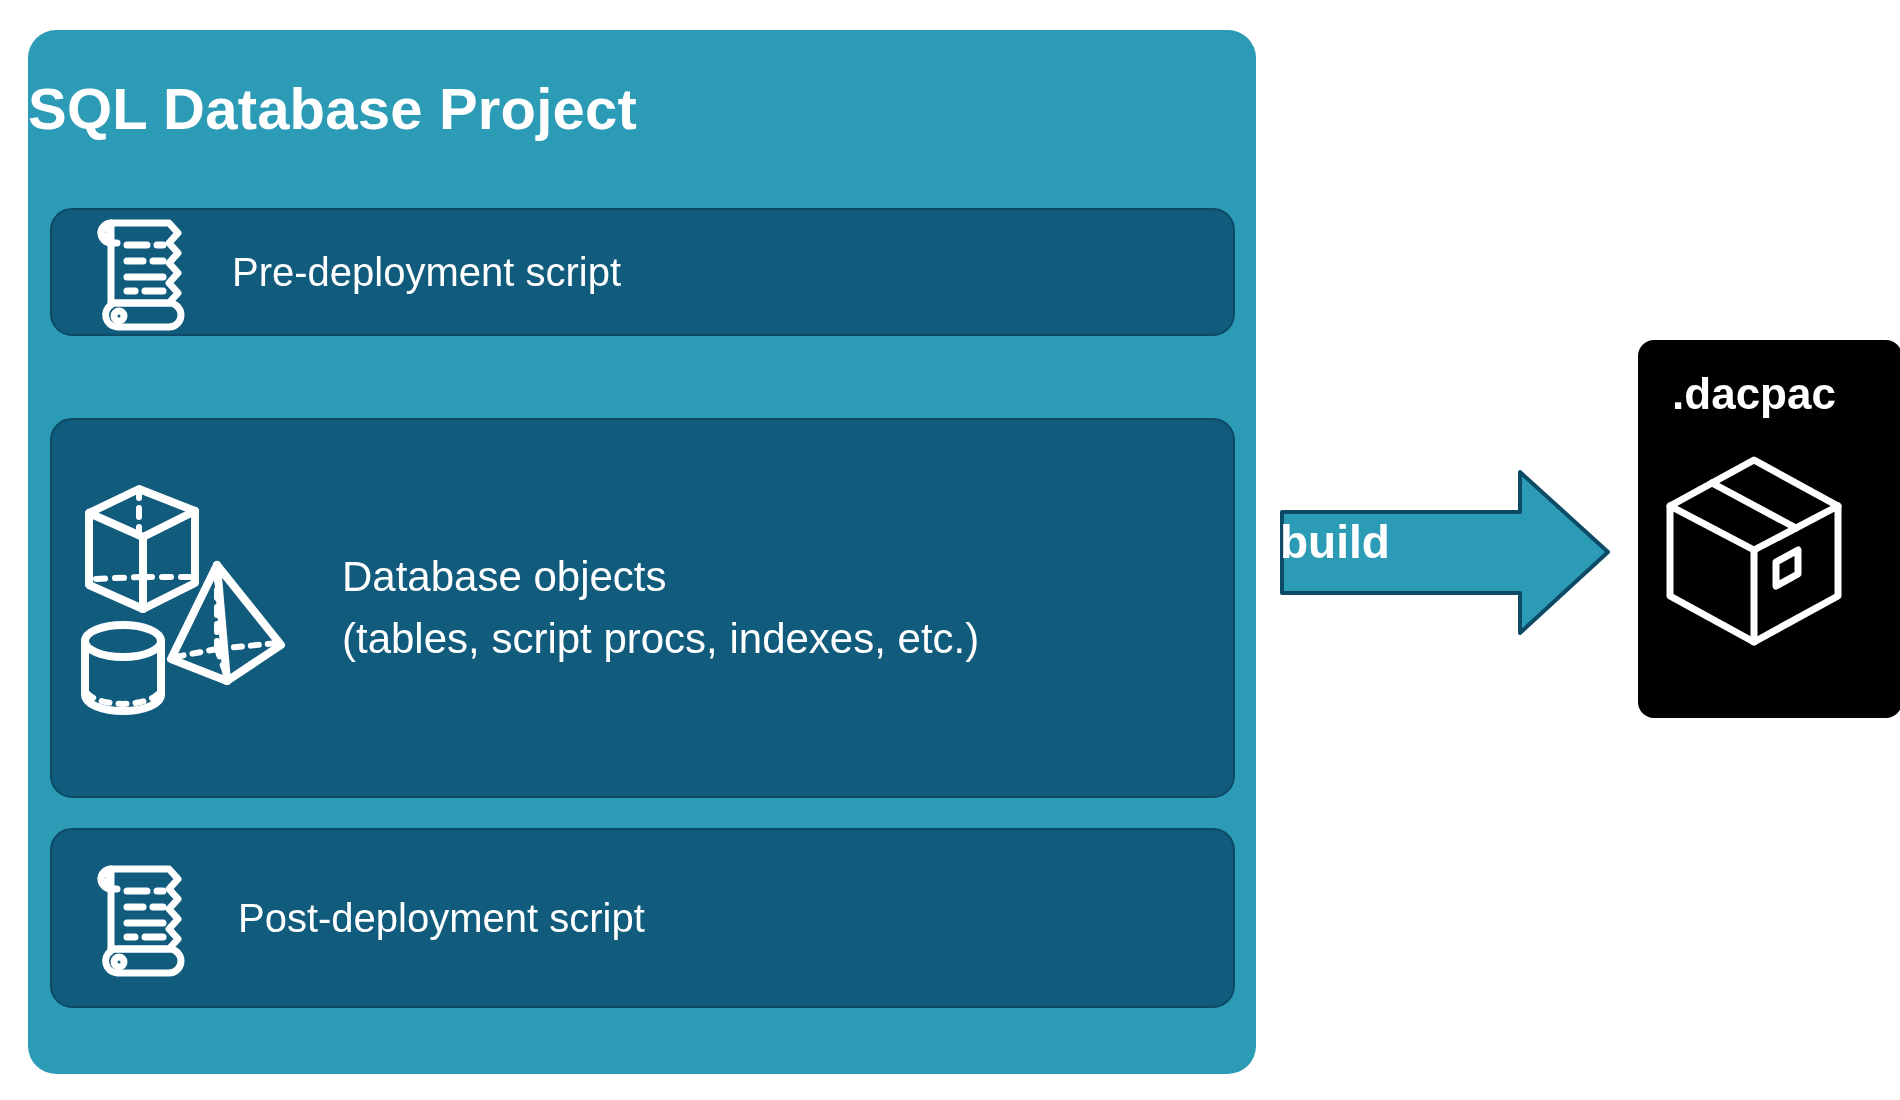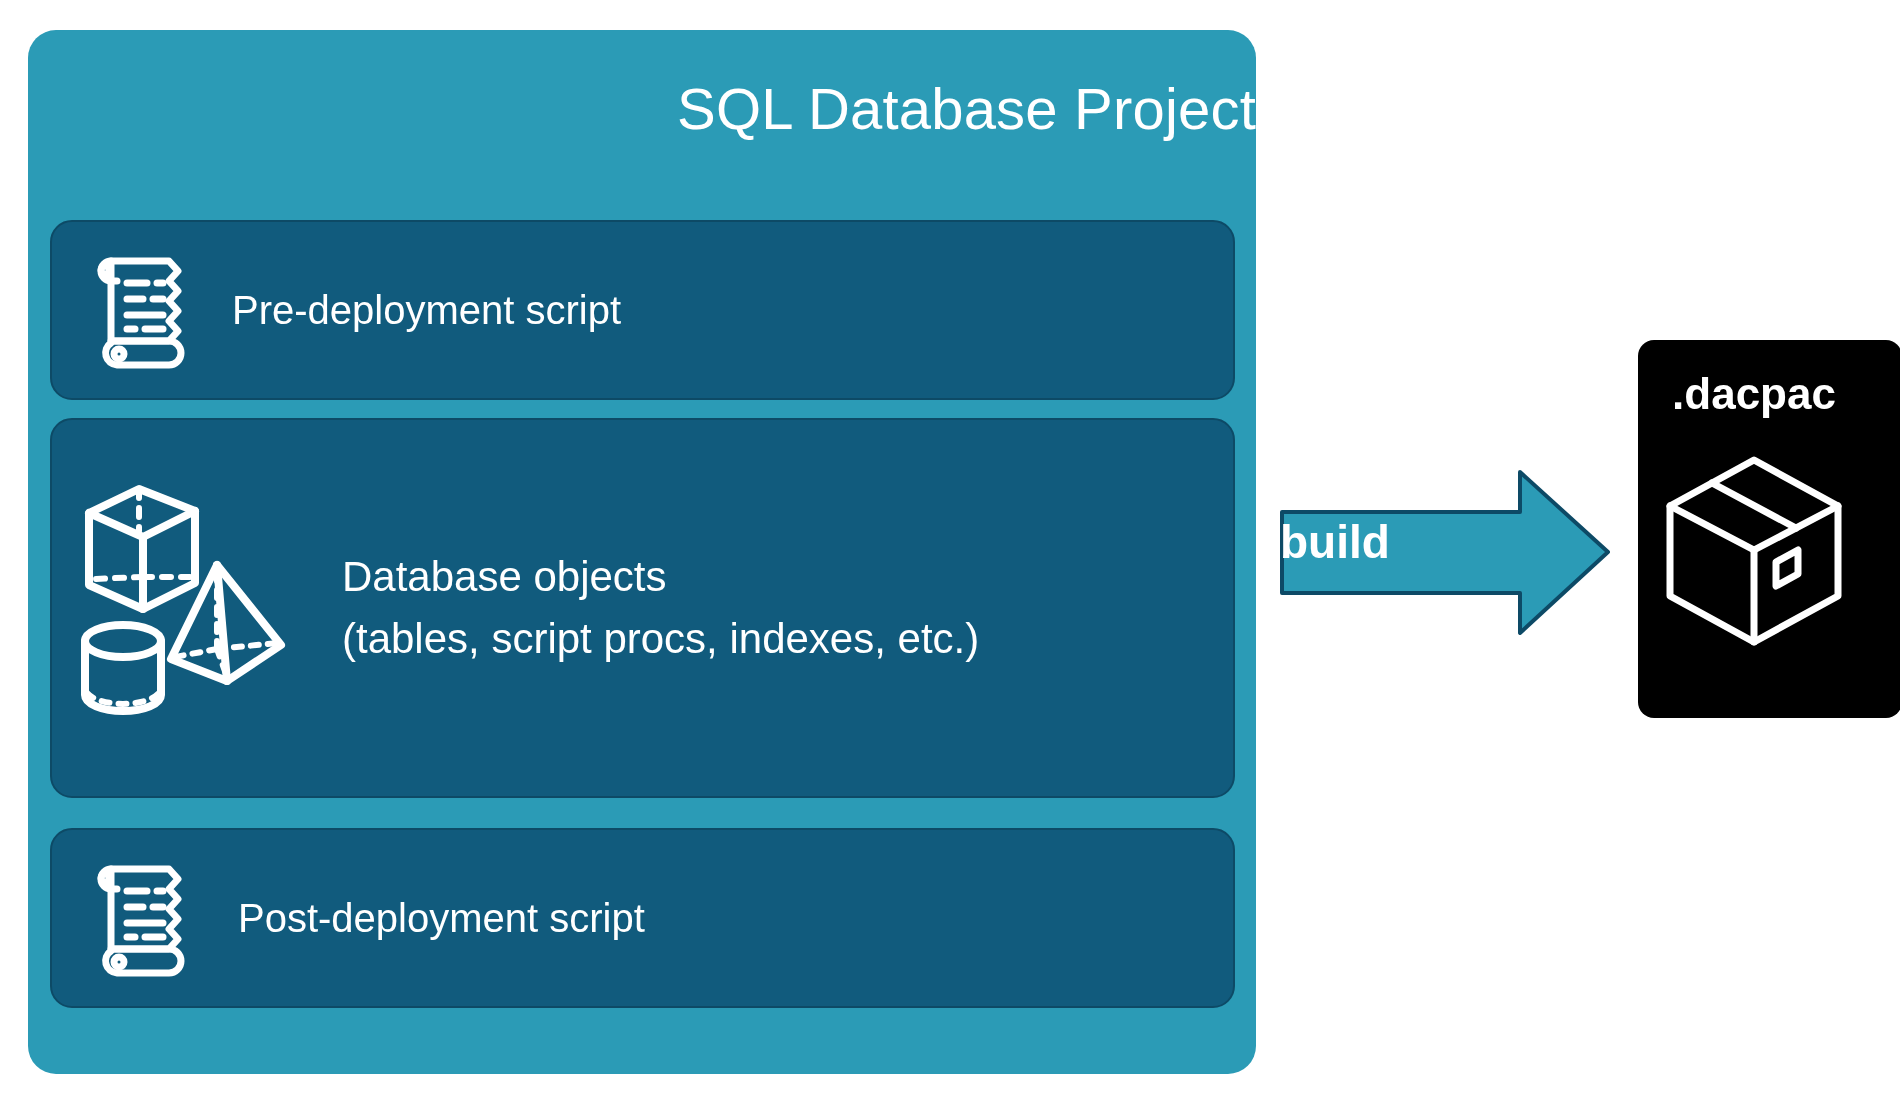--- a/index.html
+++ b/index.html
@@ -31,43 +31,43 @@
     background: #2b9bb6;
     border-radius: 28px;
     box-sizing: border-box;
   }
 
   #project-title {
     position: absolute;
     left: 0;
     top: 46px;
     width: 1228px;
-    text-align: right;
+    text-align: left;
     color: #ffffff;
     font-size: 58px;
     line-height: 66px;
     letter-spacing: 0.2px;
-    font-weight: 400;
+    font-weight: 700;
     white-space: nowrap;
   }
 
   
   .row {
     position: absolute;
     left: 22px;
     width: 1185px;
     background: #115b7d;
     border: 2px solid #0d4a66;
     border-radius: 22px;
     box-sizing: border-box;
     display: flex;
     align-items: center;
   }
 
-  #row-pre  { top: 190px; height: 180px; }
+  #row-pre  { top: 178px; height: 128px; }
   #row-objs { top: 388px; height: 380px; }
   #row-post { top: 798px; height: 180px; gap: 6px; }
 
   .row-icon {
     flex: 0 0 auto;
     display: flex;
     align-items: center;
     justify-content: center;
   }
   #row-pre  .row-icon,

